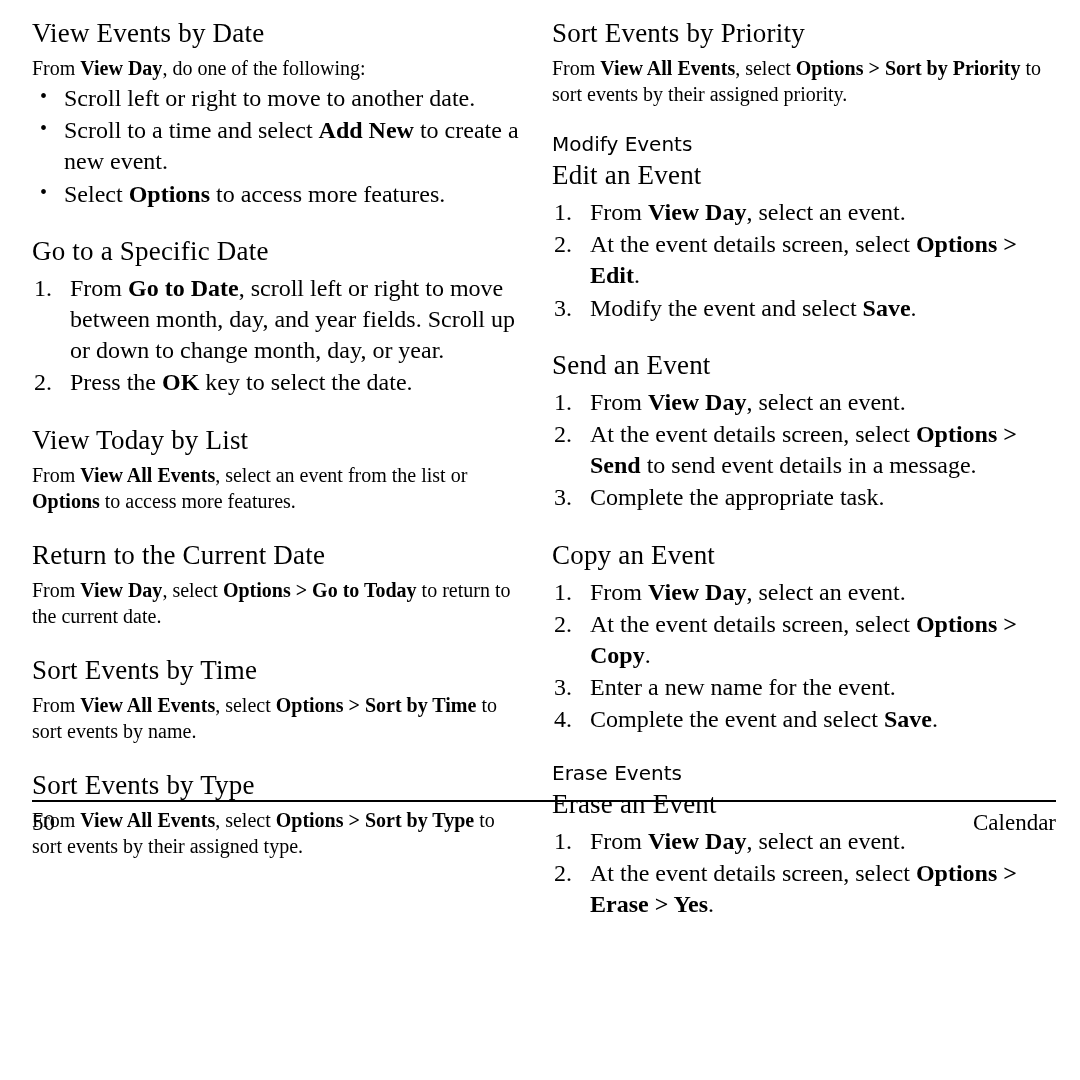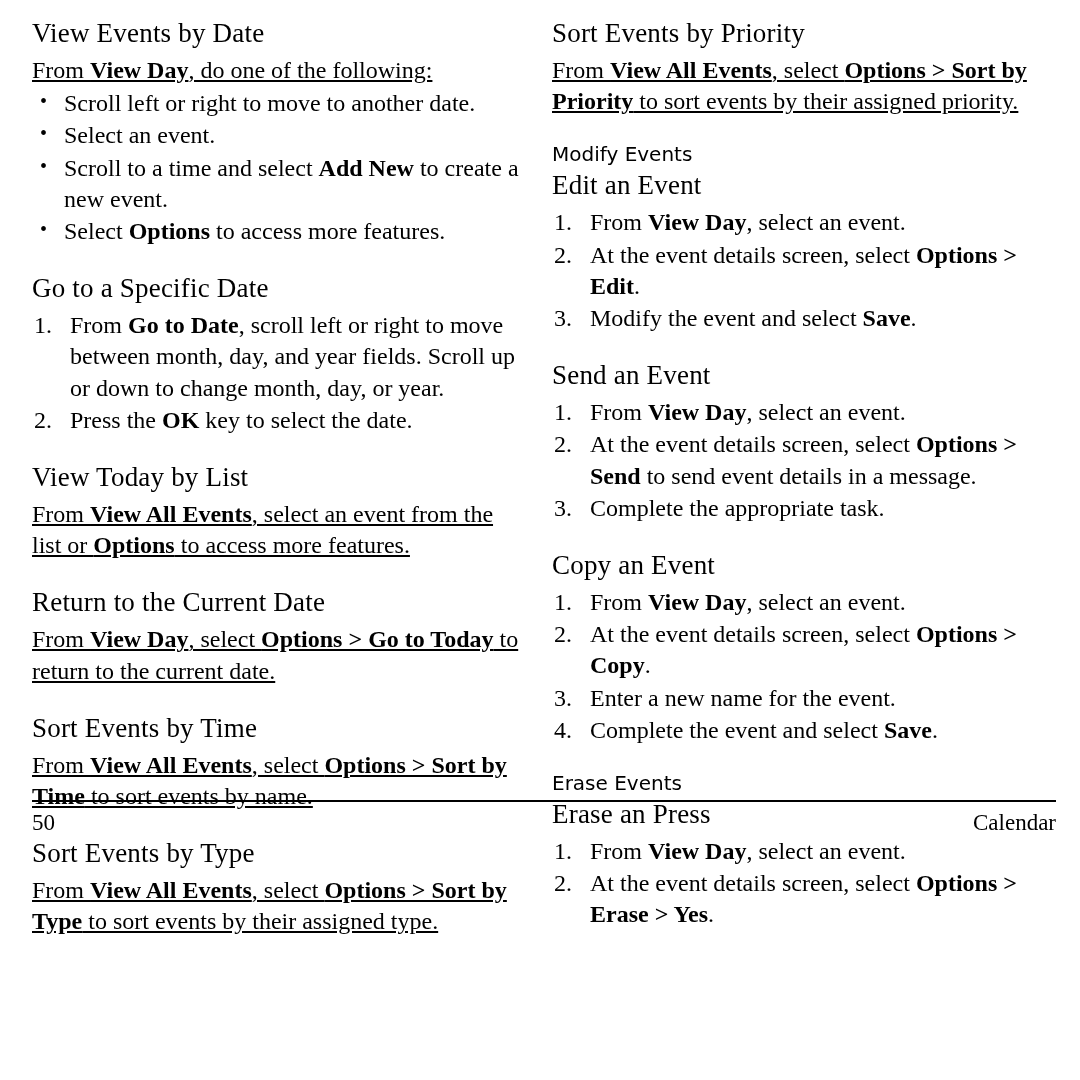--- a/index.html
+++ b/index.html
@@ -42,24 +42,23 @@
 
   h3.sans {
     font-family: "DejaVu Sans", sans-serif;
     font-size: 20px;
     font-weight: normal;
     margin: 26px 0 4px 0;
     line-height: 1.15;
   }
 
   p.body {
-    font-size: 24px;
+    font-size: 20px;
     line-height: 1.3;
     margin: 0 0 2px 0;
-    text-decoration: underline;
   }
 
   ul.bullets {
     list-style: none;
     margin: 0;
     padding: 0;
   }
   ul.bullets li {
     position: relative;
     font-size: 24px;
@@ -122,21 +121,20 @@
 
 <div class="page">
   <div class="columns">
 
     <div class="col col-left">
 
       <h2 class="section">View Events by Date</h2>
       <p class="body"><span>From </span><b>View Day</b><span>, do one of the following:</span></p>
       <ul class="bullets">
         <li><span>Scroll left or right to move to another date.</span><b></b><span></span></li>
-        <li><span>Select an event.</span><b></b><span></span></li>
         <li><span>Scroll to a time and select </span><b>Add New</b><span> to create a new event.</span></li>
         <li><span>Select </span><b>Options</b><span> to access more features.</span></li>
       </ul>
 
       <h2 class="section tight">Go to a Specific Date</h2>
       <ol class="steps">
         <li><span>From </span><b>Go to Date</b><span>, scroll left or right to move between month, day, and year fields. Scroll up or down to change month, day, or year.</span></li>
         <li><span>Press the </span><b>OK</b><span> key to select the date.</span></li>
       </ol>
 
@@ -178,21 +176,21 @@
       <h2 class="section tight">Copy an Event</h2>
       <ol class="steps">
         <li><span>From </span><b>View Day</b><span>, select an event.</span></li>
         <li><span>At the event details screen, select </span><b>Options &gt; Copy</b><span>.</span></li>
         <li><span>Enter a new name for the event.</span><b></b><span></span></li>
         <li><span>Complete the event and select </span><b>Save</b><span>.</span></li>
       </ol>
 
       <h3 class="sans">Erase Events</h3>
 
-      <h2 class="section">Erase an Press</h2>
+      <h2 class="section">Erase an Event</h2>
       <ol class="steps">
         <li><span>From </span><b>View Day</b><span>, select an event.</span></li>
         <li><span>At the event details screen, select </span><b>Options &gt; Erase &gt; Yes</b><span>.</span></li>
       </ol>
 
     </div>
   </div>
 
   <div class="footer">
     <div class="footer-rule"></div>

